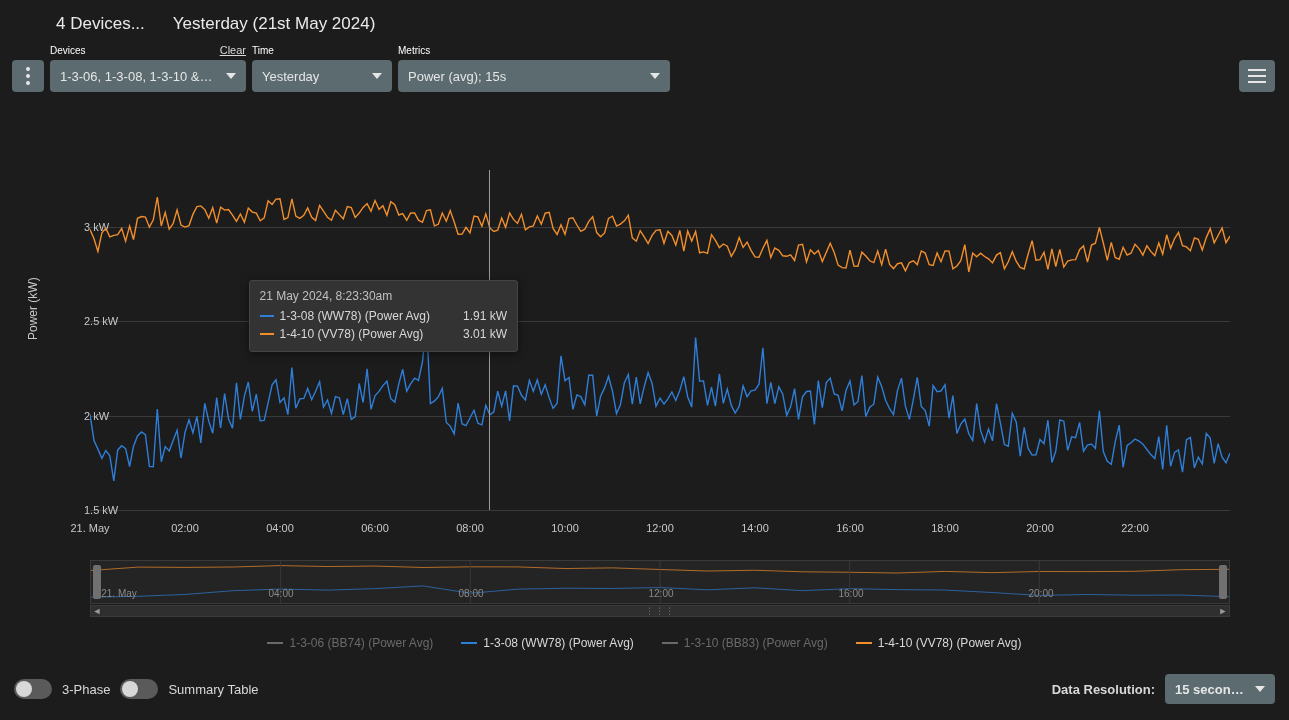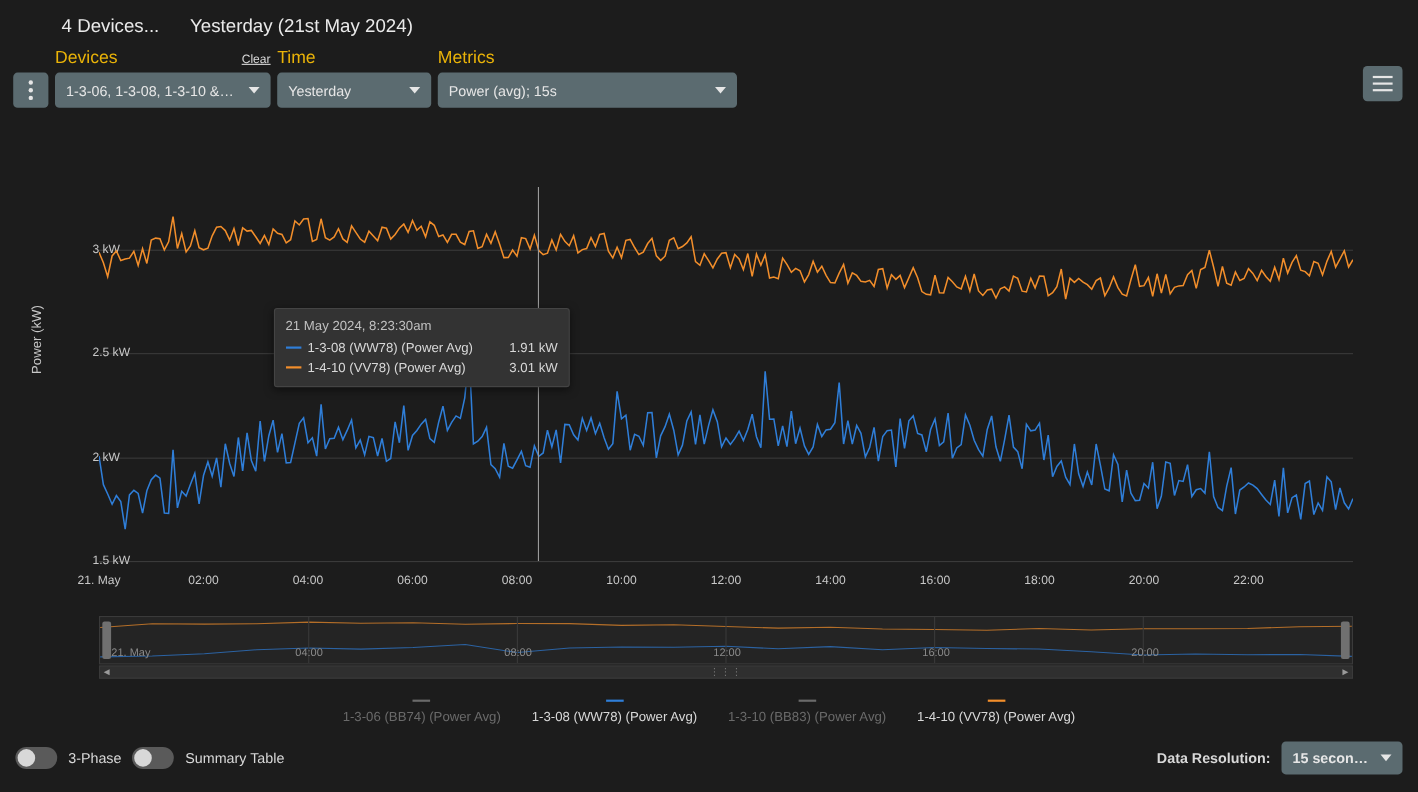--- a/index.html
+++ b/index.html
@@ -45,21 +45,21 @@
     align-items: center;
     justify-content: center;
     gap: 3px;
     cursor: pointer;
   }
   .kebab-btn span {
     width: 4px; height: 4px; border-radius: 50%; background: #e6e6e6;
   }
   .filter-group { display: flex; flex-direction: column; gap: 4px; }
   .filter-label-row { display: flex; justify-content: space-between; align-items: baseline; }
-  .filter-label { font-size: 16px; color: #eab308; }
+  .filter-label { font-size: 10px; color: #ffffff; }
   .clear-link { font-size: 11px; color: #d8d8d8; text-decoration: underline; cursor: pointer; }
   .dropdown {
     background: #5b6b70;
     color: #e6e6e6;
     height: 32px;
     border-radius: 4px;
     display: flex;
     align-items: center;
     justify-content: space-between;
     padding: 0 10px;
@@ -202,21 +202,21 @@
   
   .legend {
     position: absolute;
     left: 0; right: 0;
     top: 636px;
     display: flex;
     justify-content: center;
     gap: 28px;
     font-size: 12px;
   }
-  .legend-item { display: flex; align-items: center; gap: 6px; cursor: pointer; flex-direction: column; }
+  .legend-item { display: flex; align-items: center; gap: 6px; cursor: pointer; }
   .legend-item.inactive { color: #6a6a6a; }
   .legend-item .sw { width: 16px; height: 2px; }
 
   
   .footer {
     position: absolute;
     left: 14px; right: 14px;
     bottom: 16px;
     display: flex;
     align-items: center;

